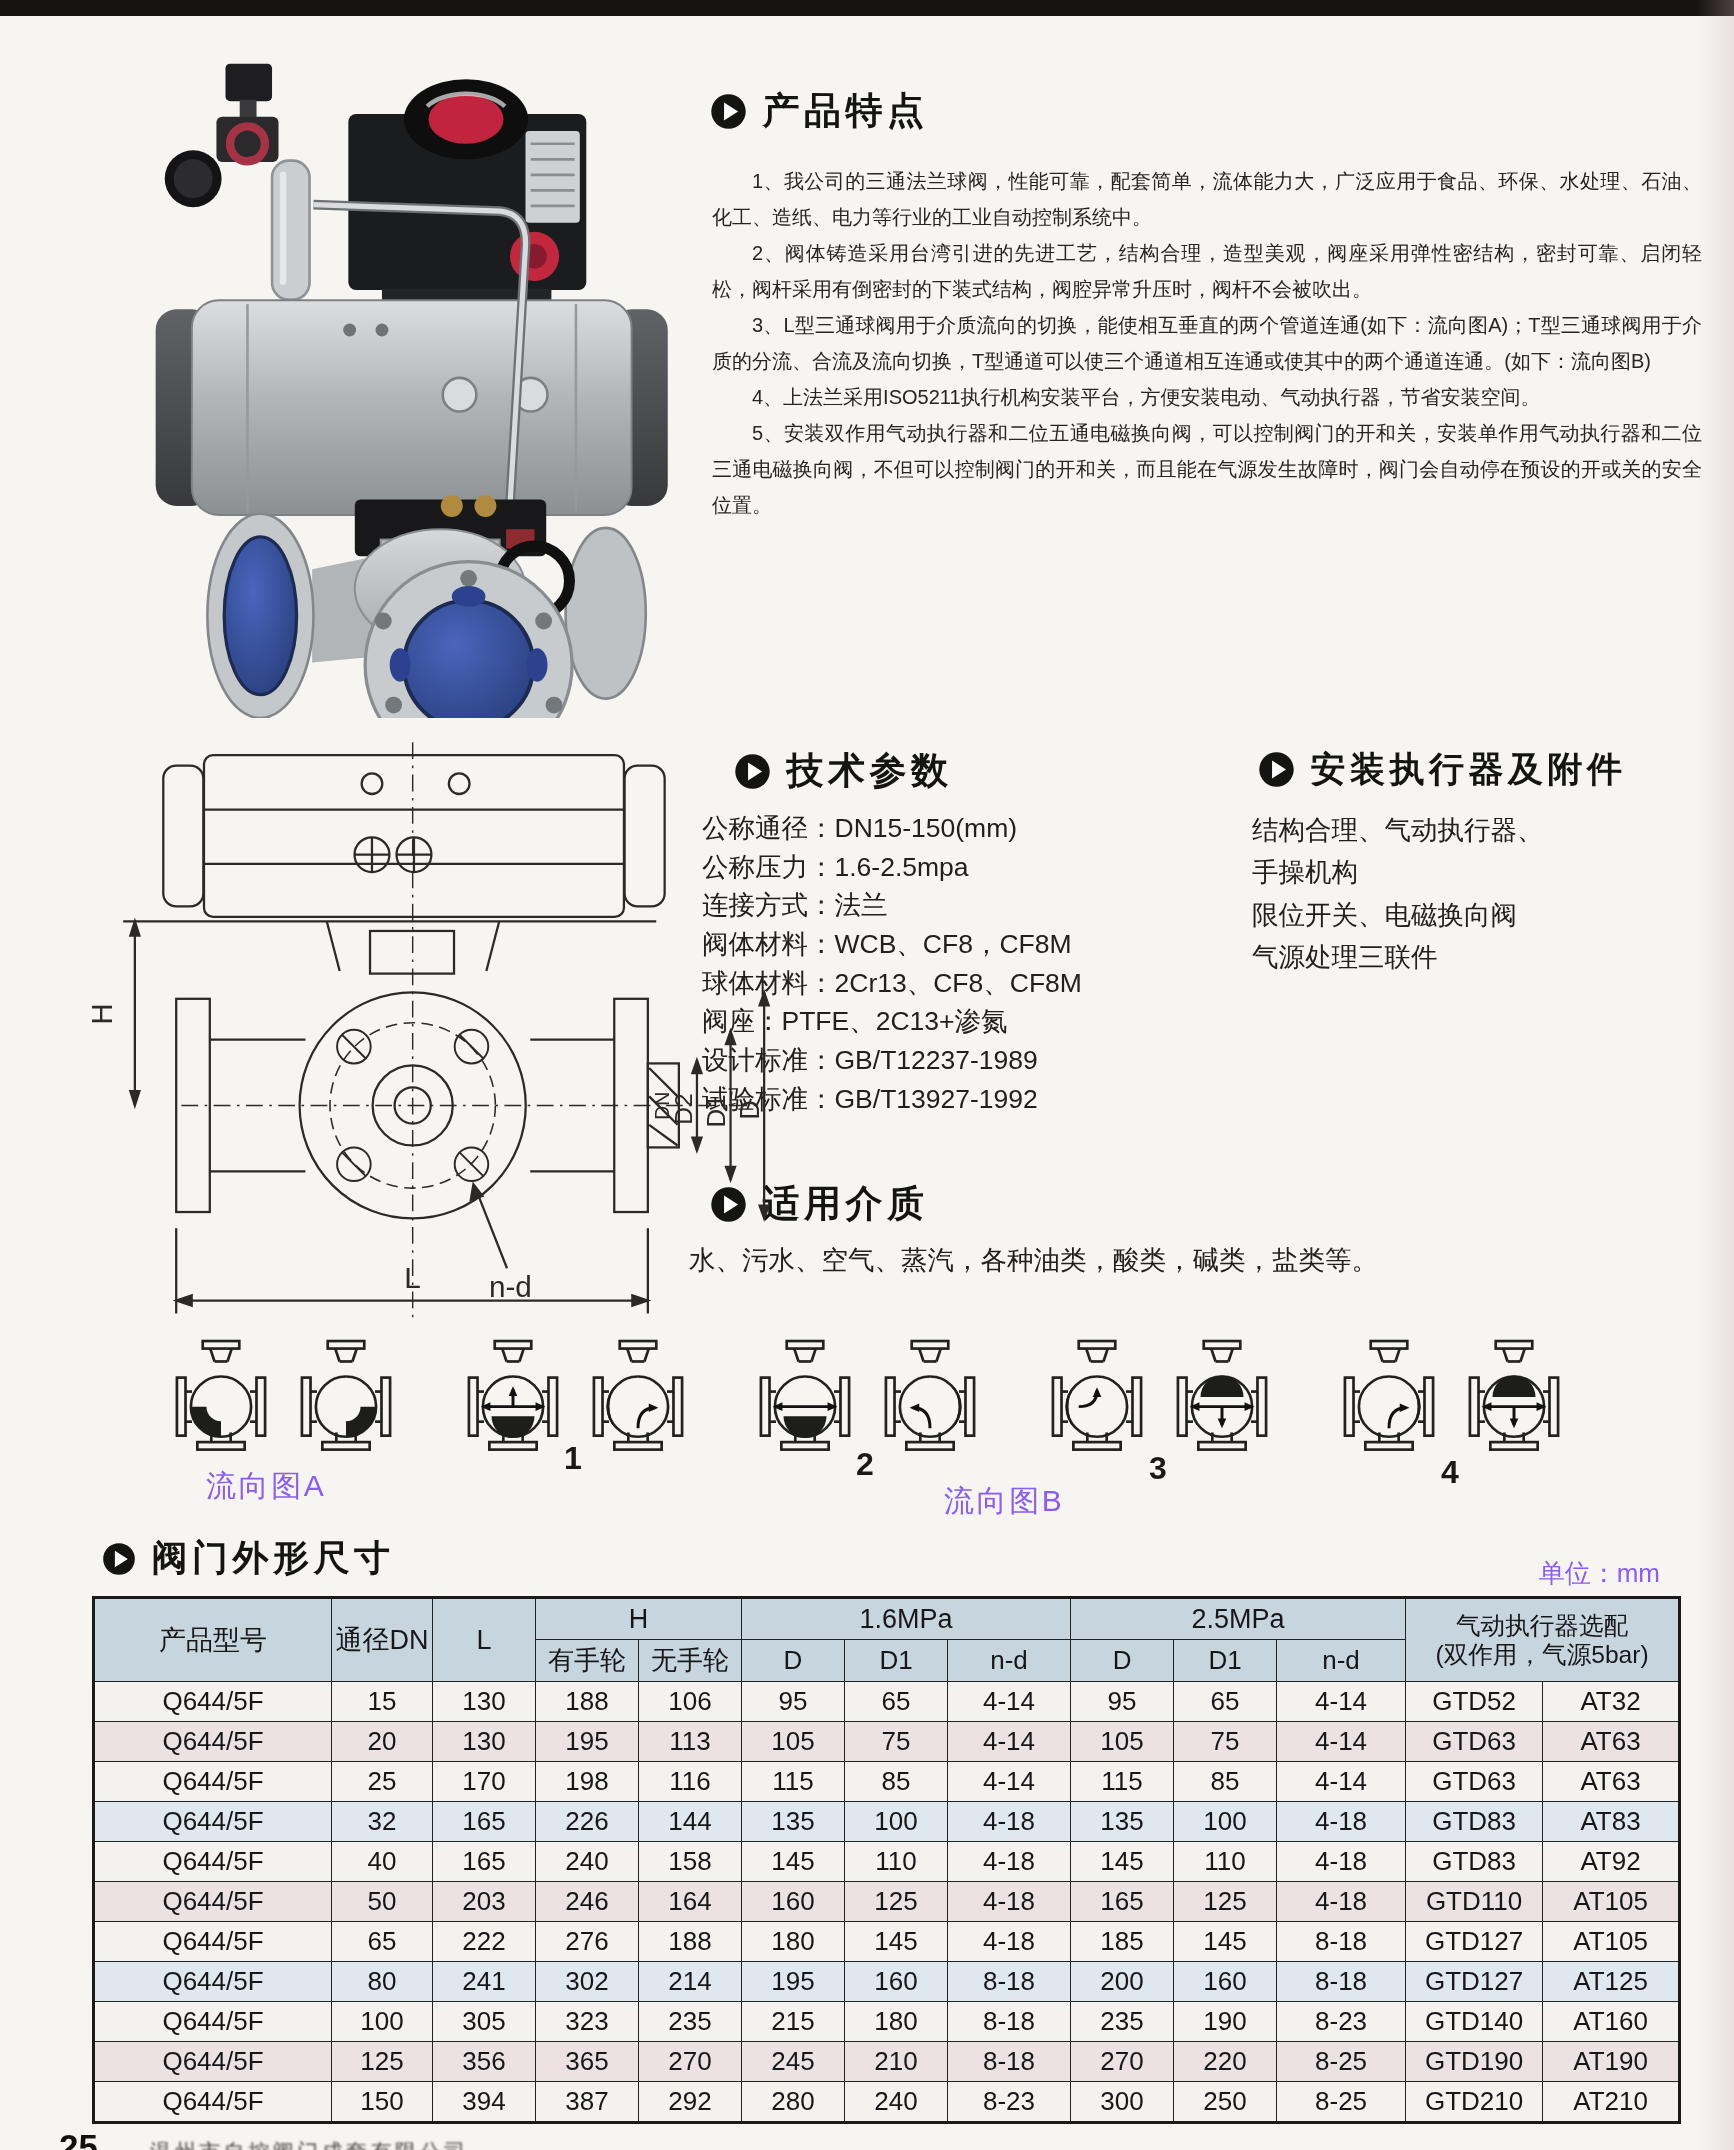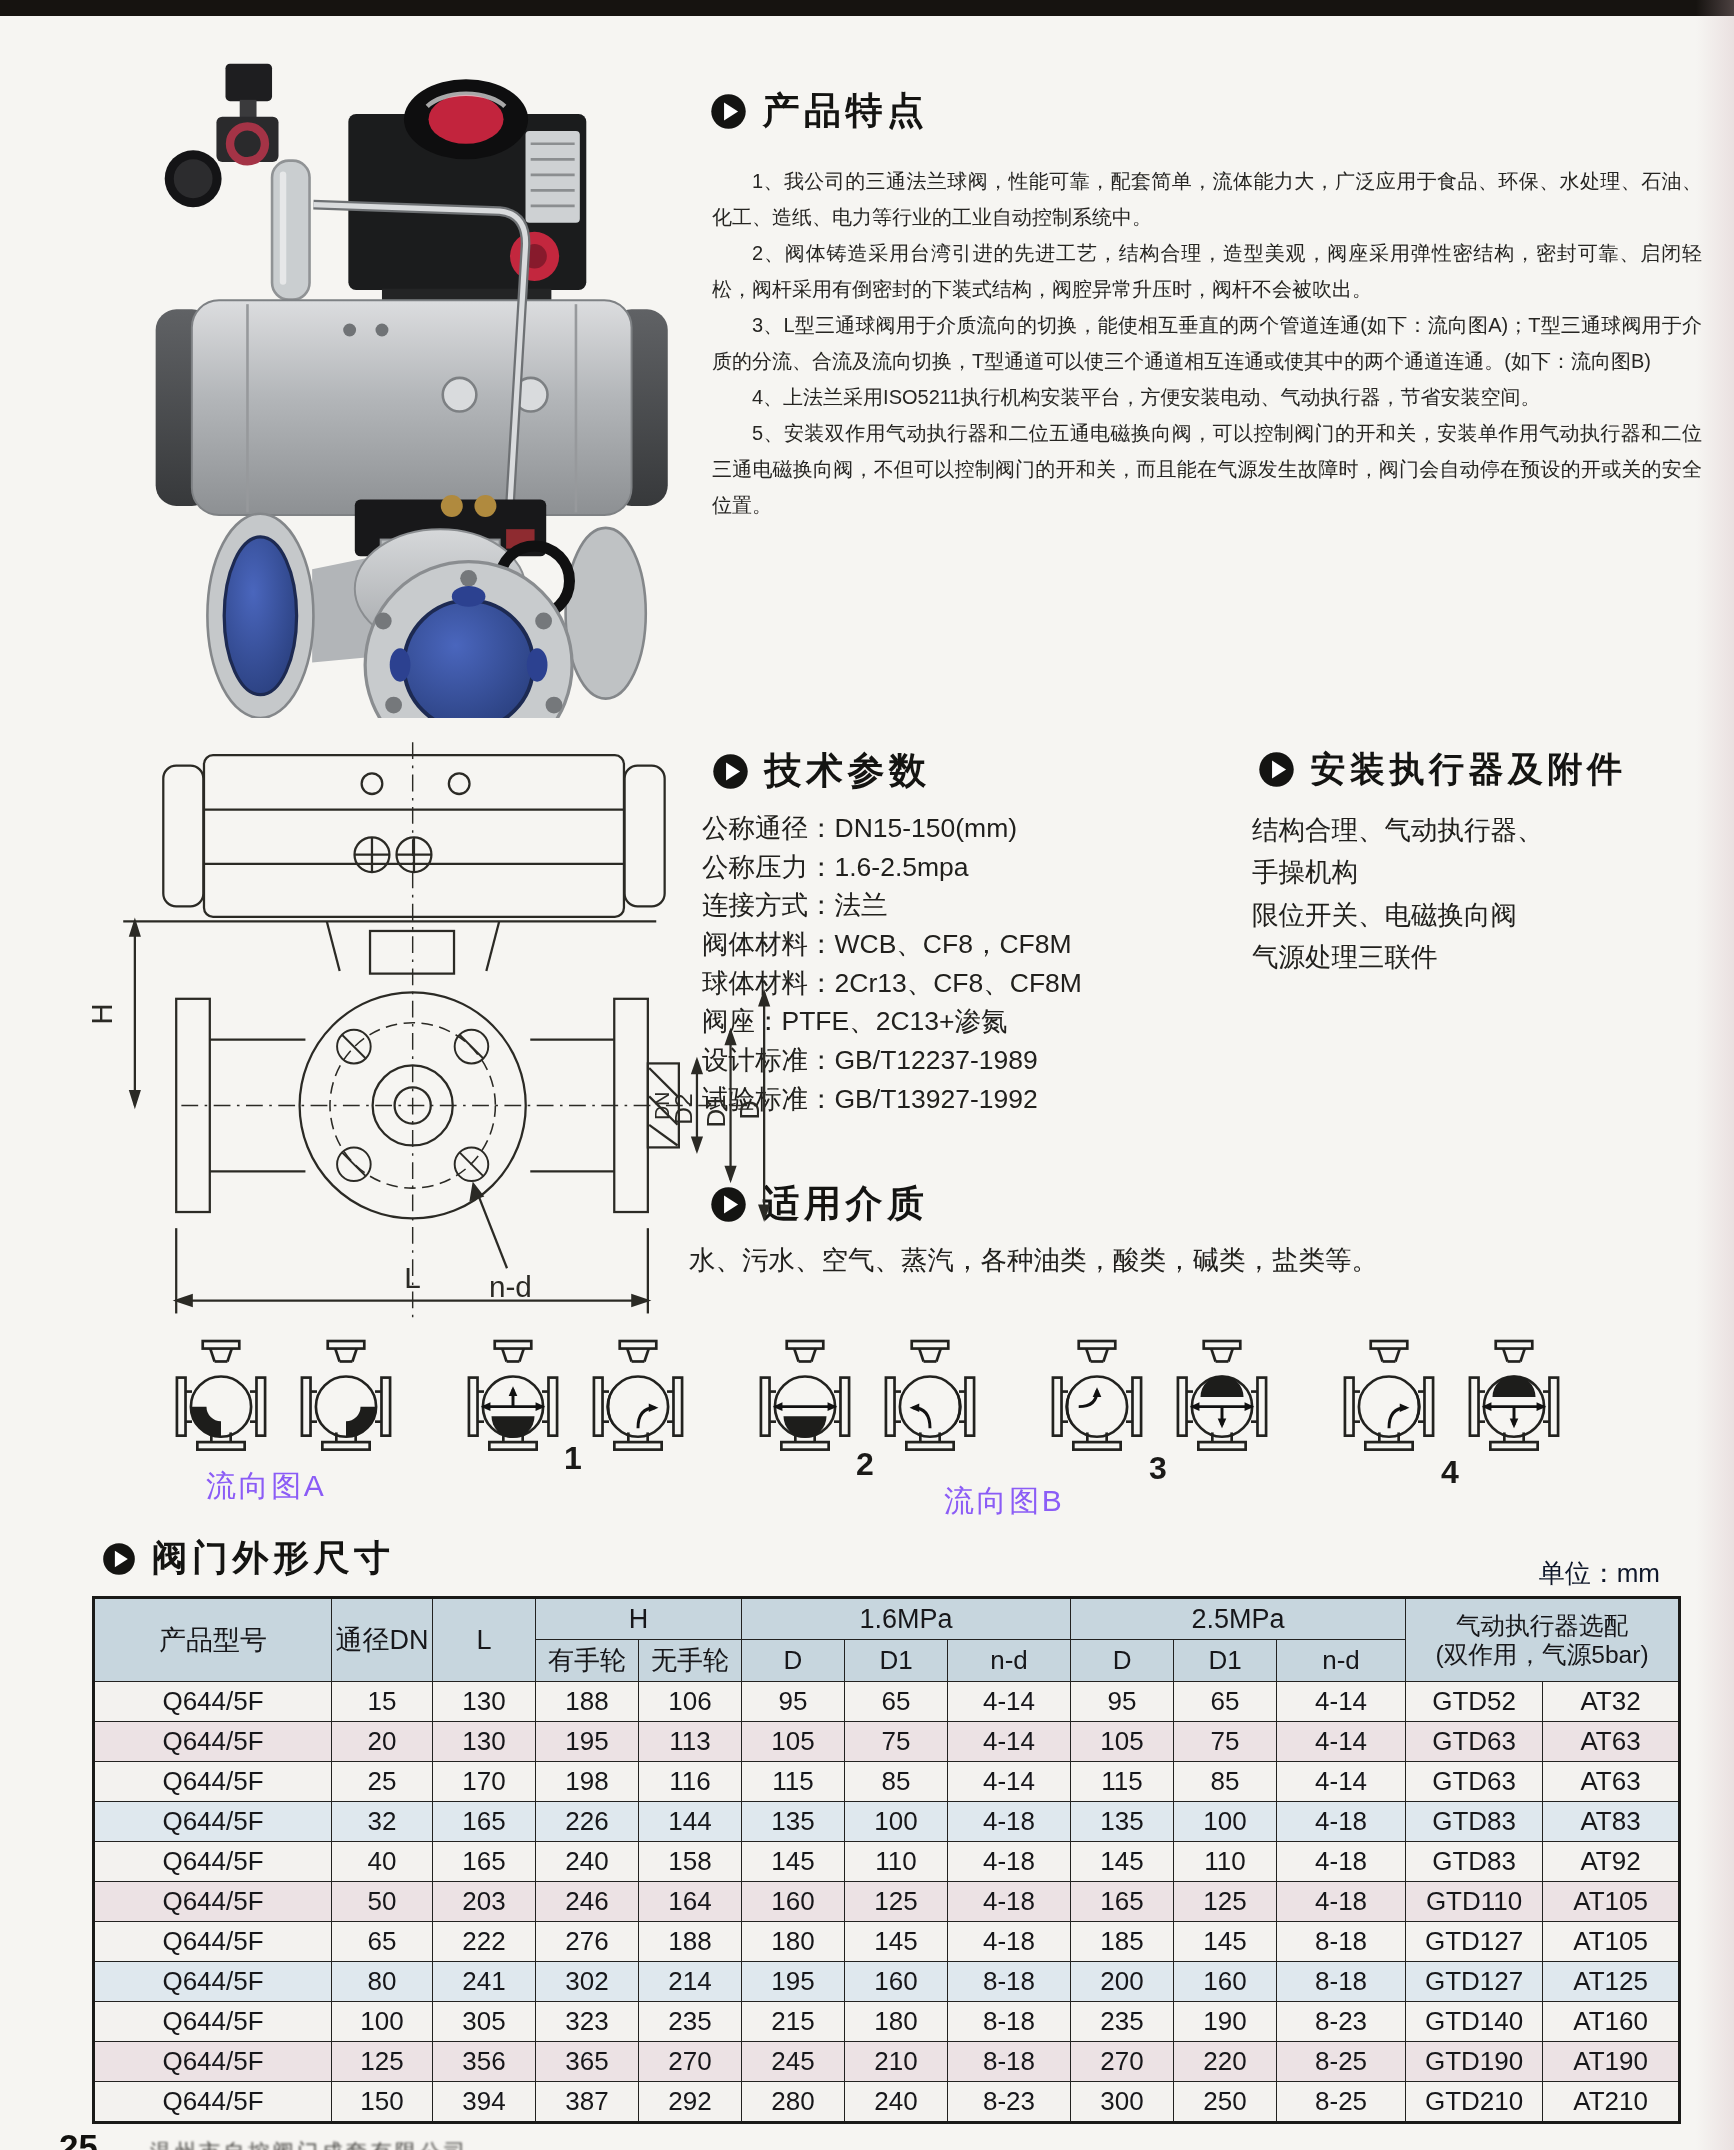--- a/index.html
+++ b/index.html
@@ -17,21 +17,21 @@
   .plist{position:absolute;font-size:26.5px;line-height:1.46;color:#21201d;}
   .plist div{white-space:nowrap;}
   .acc-list{line-height:1.60;}
   .media-text{position:absolute;left:689px;top:1242px;font-size:26.5px;color:#21201d;}
   .photo-box{position:absolute;left:78px;top:52px;width:595px;height:666px;}
   .draw-box{position:absolute;left:78px;top:737px;width:743px;height:585px;}
   .flow-row{position:absolute;left:0;top:1326px;width:1735px;height:129px;}
   .flow-valve{position:absolute;top:0;width:118px;height:129px;}
   .flow-label{position:absolute;font-size:30px;color:#8b5cf6;letter-spacing:2.6px;}
   .flow-num{position:absolute;font-size:32px;color:#1b1a18;font-weight:bold;}
-  .unit-label{position:absolute;top:1556px;right:75px;font-size:26px;color:#0f172a;margin-left:44px;}
+  .unit-label{position:absolute;top:1556px;right:75px;font-size:26px;color:#8b5cf6;margin-left:44px;}
   .table-wrap{position:absolute;left:76px;top:1596px;width:1590px;margin-left:16px;}
   table.dim{border-collapse:collapse;table-layout:fixed;width:1588px;border:3.2px solid #1a1a18;}
   table.dim th,table.dim td{border:1.6px solid #222220;text-align:center;padding:0;
         font-weight:normal;overflow:hidden;}
   table.dim thead th{background:#c7d6de;font-size:27px;color:#17171a;}
   table.dim thead .sub th{font-size:26px;}
   table.dim tbody td{font-size:26px;height:39px;color:#17171a;background:#f3f2ef;}
   table.dim tbody tr.tint-a td{background:#ece2e4;}
   table.dim tbody tr.tint-b td{background:#dfe8ee;}
   table.dim thead tr:first-child th{height:40px;}
@@ -148,21 +148,21 @@
     <span class="ttl">产品特点</span>
   </div>
   <div class="features-body" id="features-body">
       <p>1、我公司的三通法兰球阀，性能可靠，配套简单，流体能力大，广泛应用于食品、环保、水处理、石油、化工、造纸、电力等行业的工业自动控制系统中。</p>
       <p>2、阀体铸造采用台湾引进的先进工艺，结构合理，造型美观，阀座采用弹性密结构，密封可靠、启闭轻松，阀杆采用有倒密封的下装式结构，阀腔异常升压时，阀杆不会被吹出。</p>
       <p>3、L型三通球阀用于介质流向的切换，能使相互垂直的两个管道连通(如下：流向图A)；T型三通球阀用于介质的分流、合流及流向切换，T型通道可以使三个通道相互连通或使其中的两个通道连通。(如下：流向图B)</p>
       <p>4、上法兰采用ISO5211执行机构安装平台，方便安装电动、气动执行器，节省安装空间。</p>
       <p>5、安装双作用气动执行器和二位五通电磁换向阀，可以控制阀门的开和关，安装单作用气动执行器和二位三通电磁换向阀，不但可以控制阀门的开和关，而且能在气源发生故障时，阀门会自动停在预设的开或关的安全位置。</p>
     </div>
 
-  <div class="sec-head" style="left:712px;top:746px;">
+  <div class="sec-head" style="left:734px;top:746px;">
     <svg class="bullet" viewBox="0 0 58 58">
       <circle cx="29" cy="29" r="27" fill="#141412"></circle>
         <polygon points="22,15 22,43 44,29" fill="#ffffff"></polygon>
     </svg>
     <span class="ttl">技术参数</span>
   </div>
   <div class="plist" id="tech-list" style="left:702px;top:809px;">
       <div>公称通径：DN15-150(mm)</div>
       <div>公称压力：1.6-2.5mpa</div>
       <div>连接方式：法兰</div>

